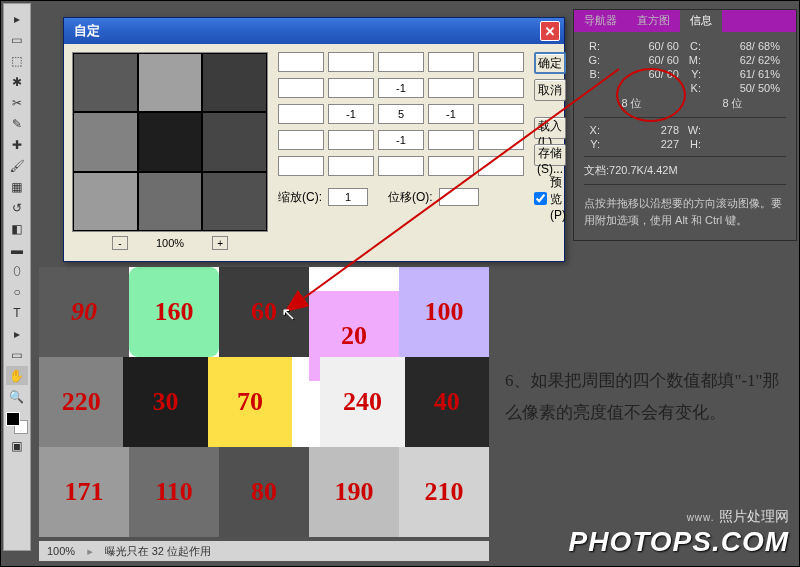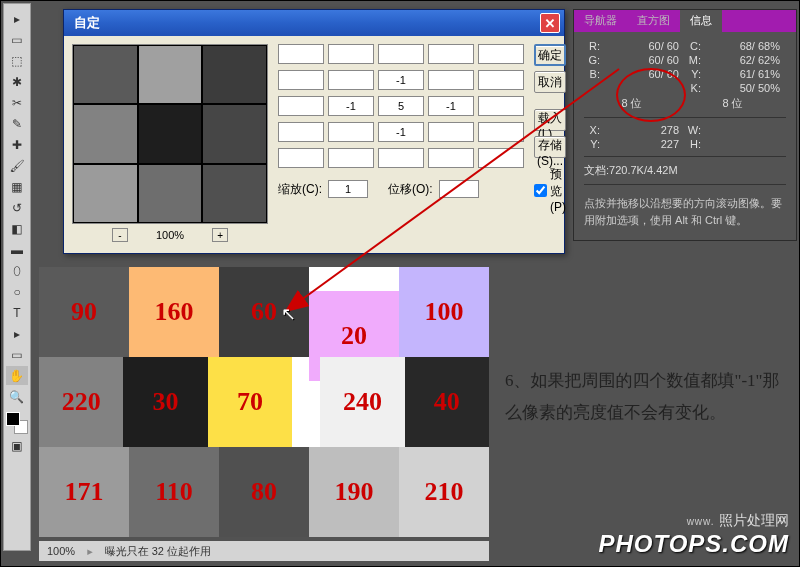--- a/index.html
+++ b/index.html
@@ -8,21 +8,21 @@
 .toolbar{position:absolute;left:2px;top:2px;width:28px;height:548px;background:#d4d4d4;border:1px solid #999;display:flex;flex-direction:column;align-items:center;padding-top:5px;gap:2px}
 .tool{width:22px;height:19px;display:flex;align-items:center;justify-content:center;font-size:12px;color:#333;cursor:pointer}
 .swatches{width:22px;height:22px;position:relative;margin-top:4px}
 .swatch-front{position:absolute;width:14px;height:14px;background:#000;border:1px solid #fff;top:0;left:0}
 .swatch-back{position:absolute;width:14px;height:14px;background:#fff;border:1px solid #999;bottom:0;right:0}
 .canvas-area{position:absolute;left:30px;top:2px;width:466px;height:560px;background:#525252}
 .canvas{position:absolute;left:8px;top:264px;width:450px;height:270px;background:#fff}
 .grid-row{display:flex;height:90px}
 .grid-cell{width:90px;height:90px;display:flex;align-items:center;justify-content:center;font-size:26px;font-weight:bold;color:#c00;font-family:"Times New Roman",serif}
 .statusbar{position:absolute;left:8px;bottom:2px;height:20px;display:flex;align-items:center;gap:12px;font-size:11px;color:#333;background:#d4d4d4;padding:0 8px;width:450px}
-.dialog{position:absolute;left:62px;top:8px;width:502px;height:245px;background:#ece9d8;border:1px solid #0a246a;box-shadow:2px 2px 6px rgba(0,0,0,.4)}
+.dialog{position:absolute;left:62px;top:16px;width:502px;height:245px;background:#ece9d8;border:1px solid #0a246a;box-shadow:2px 2px 6px rgba(0,0,0,.4)}
 .titlebar{height:26px;background:linear-gradient(180deg,#3b77dd 0%,#2961c9 50%,#1f50b5 100%);display:flex;align-items:center;justify-content:space-between;padding:0 4px}
 .titlebar-text{color:#fff;font-size:13px;font-weight:bold;padding-left:6px}
 .close-btn{width:20px;height:20px;background:#e04343;color:#fff;border:1px solid #fff;display:flex;align-items:center;justify-content:center;font-weight:bold;font-size:13px;cursor:pointer;border-radius:2px}
 .dialog-body{display:flex;padding:8px;gap:10px}
 .preview-box{width:196px;height:180px;border:1px solid #888;background:#fff;position:relative}
 .preview-grid{width:100%;height:100%;display:grid;grid-template-columns:repeat(3,1fr);grid-template-rows:repeat(3,1fr)}
 .pcell{border:1px solid #000}
 .zoom-row{display:flex;align-items:center;justify-content:center;gap:28px;margin-top:4px;font-size:11px}
 .zoom-btn{width:16px;height:14px;border:1px solid #888;background:#ece9d8;font-size:10px;display:flex;align-items:center;justify-content:center;cursor:pointer}
 .matrix-area{flex:1}
@@ -45,21 +45,21 @@
 .info-col{flex:1;display:flex;gap:4px}
 .info-label{width:16px;text-align:right}
 .info-val{flex:1;text-align:right;padding-right:6px}
 .info-sep{height:1px;background:#333;margin:6px 0}
 .rgb-circle{position:absolute;right:110px;top:36px;width:70px;height:54px;border:2px solid #c00;border-radius:50%;pointer-events:none}
 .info-hint{font-size:11px;color:#ccc;line-height:1.5;padding:4px 0}
 .annotation{position:absolute;left:504px;top:364px;width:290px;font-size:17px;color:#222;line-height:1.9;font-family:SimSun}
 .watermark{position:absolute;right:10px;bottom:8px;text-align:right;color:#fff}
 .wm-url{font-size:10px;color:#ccc;letter-spacing:1px}
 .wm-brand{font-size:14px;color:#ddd}
-.wm-logo{font-size:24px;font-weight:bold;font-style:italic;letter-spacing:1px;text-shadow:1px 1px 2px #000}
+.wm-logo{font-size:28px;font-weight:bold;font-style:italic;letter-spacing:1px;text-shadow:1px 1px 2px #000}
 .arrow-line{position:absolute;pointer-events:none;z-index:50}
 .cursor{position:absolute;left:280px;top:302px;font-size:18px;color:#fff;z-index:60;pointer-events:none;text-shadow:1px 1px 0 #000}
 </style>
 </head>
 <body>
 
 <div class="workspace">
 
   <div class="toolbar">
     <div class="tool">▸</div>
@@ -84,22 +84,22 @@
     <div class="swatches">
       <div class="swatch-back"></div>
       <div class="swatch-front"></div>
     </div>
     <div class="tool">▣</div>
   </div>
 
   <div class="canvas-area">
     <div class="canvas" id="canvas">
         <div class="grid-row">
-          <div class="grid-cell" style="background: rgb(90, 90, 90);">90</div>
-          <div class="grid-cell" style="background: #fdba74;">160</div>
+          <div class="grid-cell" style="background: rgb(90, 90, 90); font-style: italic;">90</div>
+          <div class="grid-cell" style="background: #86efac; border-radius: 9px;">160</div>
           <div class="grid-cell" style="background: rgb(60, 60, 60);">60</div>
           <div class="grid-cell" style="background: #f0abfc; margin-top: 24px;">20</div>
           <div class="grid-cell" style="background: #c4b5fd;">100</div>
         </div>
         <div class="grid-row">
           <div class="grid-cell" style="background: rgb(130, 130, 130);">220</div>
           <div class="grid-cell" style="background: rgb(30, 30, 30);">30</div>
           <div class="grid-cell" style="background: #fde047;">70</div>
           <div class="grid-cell" style="background: rgb(240, 240, 240); margin-left: 28px;">240</div>
           <div class="grid-cell" style="background: rgb(40, 40, 40);">40</div>

